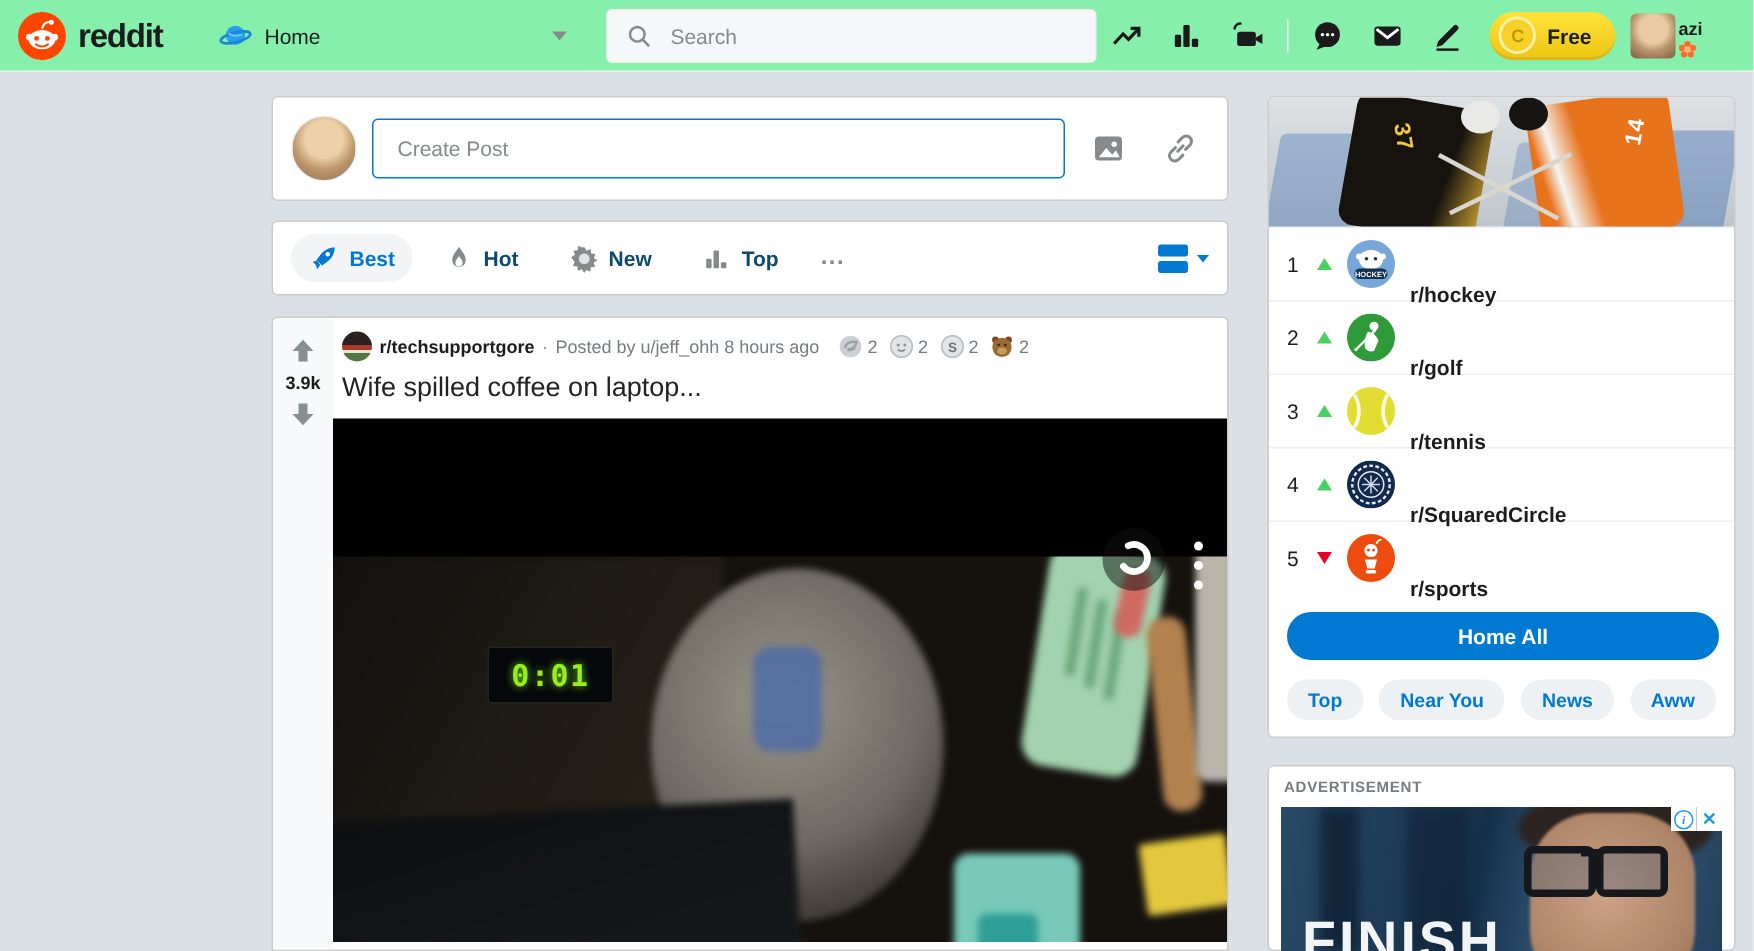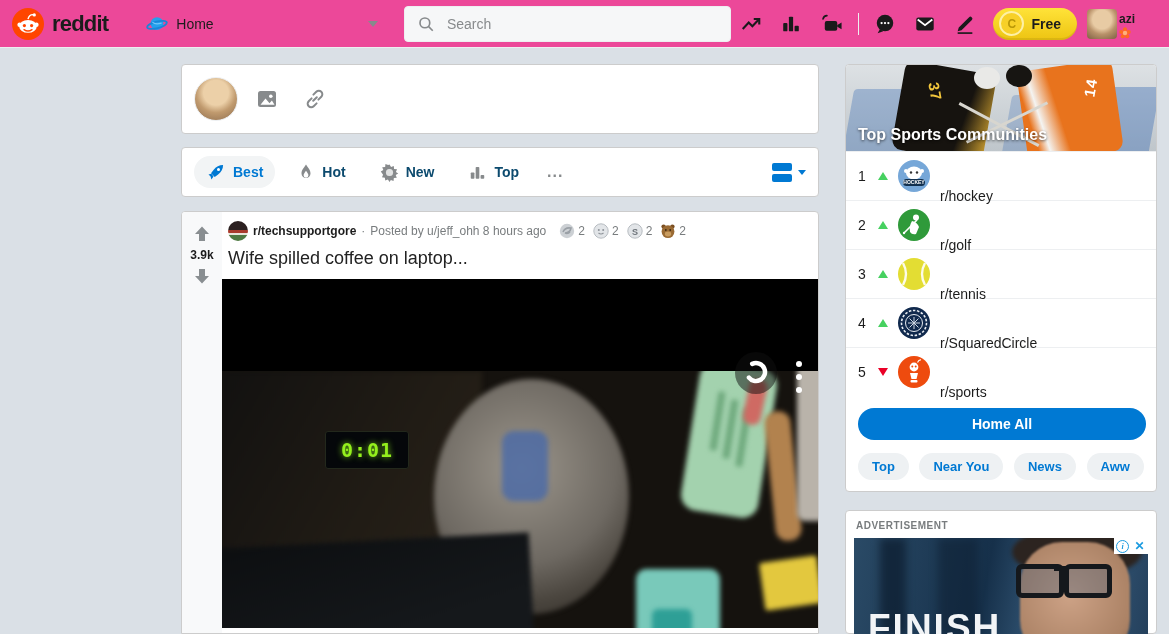--- a/index.html
+++ b/index.html
@@ -1,20 +1,20 @@
 <!DOCTYPE html>
 <html><head>
 <meta charset="utf-8">
 <style>
   html,body{margin:0;padding:0;}
   body{font-family:"Liberation Sans",sans-serif;-webkit-font-smoothing:antialiased;}
   .screen{position:relative;width:1169px;height:634px;background:#dae0e6;overflow:hidden;}
 
   
-  .topbar{position:absolute;top:0;left:0;width:1169px;height:48px;background:#ec4899;
+  .topbar{position:absolute;top:0;left:0;width:1169px;height:48px;background:#86efac;
     border-bottom:1px solid #edeff1;display:flex;align-items:center;padding:0 12px;box-sizing:border-box;z-index:9;}
   .logo{display:flex;align-items:center;gap:8px;cursor:pointer;}
   .wordmark{font-size:22px;font-weight:700;letter-spacing:-0.8px;color:#1c1c1c;}
   .home-dd{margin-left:32px;width:252px;display:flex;align-items:center;gap:8px;padding:4px 6px;border-radius:4px;cursor:pointer;}
   .home-dd span{font-size:14px;font-weight:500;color:#1c1c1c;}
   .caret{width:0;height:0;border-left:5px solid transparent;border-right:5px solid transparent;border-top:6px solid #878a8c;margin-left:auto;}
   .search{margin-left:20px;width:354px;height:36px;background:#f6f7f8;border:1px solid #edeff1;border-radius:4px;
     display:flex;align-items:center;gap:10px;padding:0 12px;box-sizing:border-box;}
   .search input{flex:1;border:none;outline:none;background:transparent;font-size:14px;font-family:"Liberation Sans",sans-serif;color:#1c1c1c;}
   .search input::placeholder{color:#878a8c;}
@@ -105,21 +105,21 @@
   .helmet-r{position:absolute;right:124px;top:0;width:26px;height:22px;border-radius:50%;background:#171512;}
   .stick{position:absolute;width:90px;height:3px;background:#d8d6cf;}
   .jersey-num{position:absolute;font-weight:700;font-size:15px;letter-spacing:1px;}
   .jn-l{left:80px;top:18px;color:#f3c73c;transform:rotate(80deg);}
   .jn-r{right:56px;top:14px;color:#fff;transform:rotate(-80deg);}
   .comm-title{position:absolute;left:12px;bottom:7px;color:#fff;font-size:16px;font-weight:700;text-shadow:0 1px 3px rgba(0,0,0,.65);}
   .comm-row{height:49px;display:flex;align-items:center;gap:10px;padding:0 12px;border-top:1px solid #edeff1;cursor:pointer;box-sizing:border-box;}
   .rank{width:10px;font-size:14px;color:#1c1c1c;}
   .tri-up{width:0;height:0;border-left:5px solid transparent;border-right:5px solid transparent;border-bottom:8px solid #46d160;}
   .tri-down{width:0;height:0;border-left:5px solid transparent;border-right:5px solid transparent;border-top:8px solid #ea0027;}
-  .c-name{font-size:14px;font-weight:400;color:#1c1c1c;margin-top:40px;}
+  .c-name{font-size:14px;font-weight:700;color:#1c1c1c;margin-top:40px;}
   .viewall{margin:12px;height:32px;border:none;border-radius:16px;background:#0079d3;color:#fff;
     font-size:14px;font-weight:700;font-family:"Liberation Sans",sans-serif;cursor:pointer;display:flex;align-items:center;justify-content:center;width:288px;}
   .chips{display:flex;justify-content:space-between;padding:1px 12px 0;}
   .chip{background:#eef1f3;color:#0079d3;font-size:13px;font-weight:700;padding:6px 14px;border-radius:15px;cursor:pointer;}
 
   .ad-card{left:845px;top:510px;width:312px;height:124px;padding:8px;}
   .ad-label{font-size:10px;font-weight:600;letter-spacing:.5px;color:#787c7e;margin:1px 0 7px 2px;}
   .ad-img{position:relative;height:96px;overflow:hidden;background:linear-gradient(100deg,#27445e,#1a3putting049 40%,#2e5070);}
   .ad-bg{position:absolute;inset:0;background:linear-gradient(100deg,#2a4a66,#16304a 45%,#3c6283 70%,#24405c);}
   .ad-stripe{position:absolute;filter:blur(4px);background:#0e2033;opacity:.8;}
@@ -240,20 +240,21 @@
             <circle cx="2.4" cy="5" r="2.1" fill="#ff6a1f"></circle>
               <circle cx="6" cy="6" r="2.2" fill="#ffb27a"></circle>
           </svg>
         </span>
       </div>
     </div>
   </header>
 
   <div class="card create-card">
     <div class="cp-avatar"></div>
+    <input class="cp-input" type="text" placeholder="Create Post" style="">
     <div class="cp-icon">
       <svg width="24" height="24" viewBox="0 0 24 24">
         <rect x="3" y="4" width="18" height="16" rx="2.5" fill="#878a8c"></rect>
         <circle cx="15.8" cy="9.2" r="1.8" fill="#fff"></circle>
         <path d="M5.5 17.8 l5 -6.2 4 4.6 2.4 -2.8 2.6 4.4z" fill="#fff"></path>
       </svg>
     </div>
     <div class="cp-icon">
       <svg width="24" height="24" viewBox="0 0 24 24" fill="none" stroke="#878a8c" stroke-width="2" stroke-linecap="round">
         <path d="M10.2 13.8 l3.6 -3.6"></path>
@@ -402,21 +403,20 @@
       <div class="bg-letter" style="left:160px;top:30px;width:44px;opacity:.28;"></div>
       <div class="bg-letter" style="right:2px;top:22px;width:72px;opacity:.4;"></div>
       <div class="pl pl-left"></div>
       <div class="pl pl-right"></div>
       <div class="helmet-l"></div>
       <div class="helmet-r"></div>
       <div class="stick" style="left:108px;top:58px;transform:rotate(28deg);"></div>
       <div class="stick" style="right:104px;top:56px;transform:rotate(-26deg);"></div>
       <span class="jersey-num jn-l">37</span>
       <span class="jersey-num jn-r">14</span>
-      <span class="comm-title">Top Sports Communities</span>
     </div>
 
     <div class="comm-row">
       <span class="rank">1</span>
       <i class="tri-up"></i>
       <svg width="32" height="32" viewBox="0 0 32 32">
         <circle cx="16" cy="16" r="16" fill="#76a7d8"></circle>
         <ellipse cx="16" cy="13" rx="8" ry="6.5" fill="#fff"></ellipse>
         <circle cx="13" cy="12.5" r="1.2" fill="#333"></circle>
           <circle cx="19" cy="12.5" r="1.2" fill="#333"></circle>

